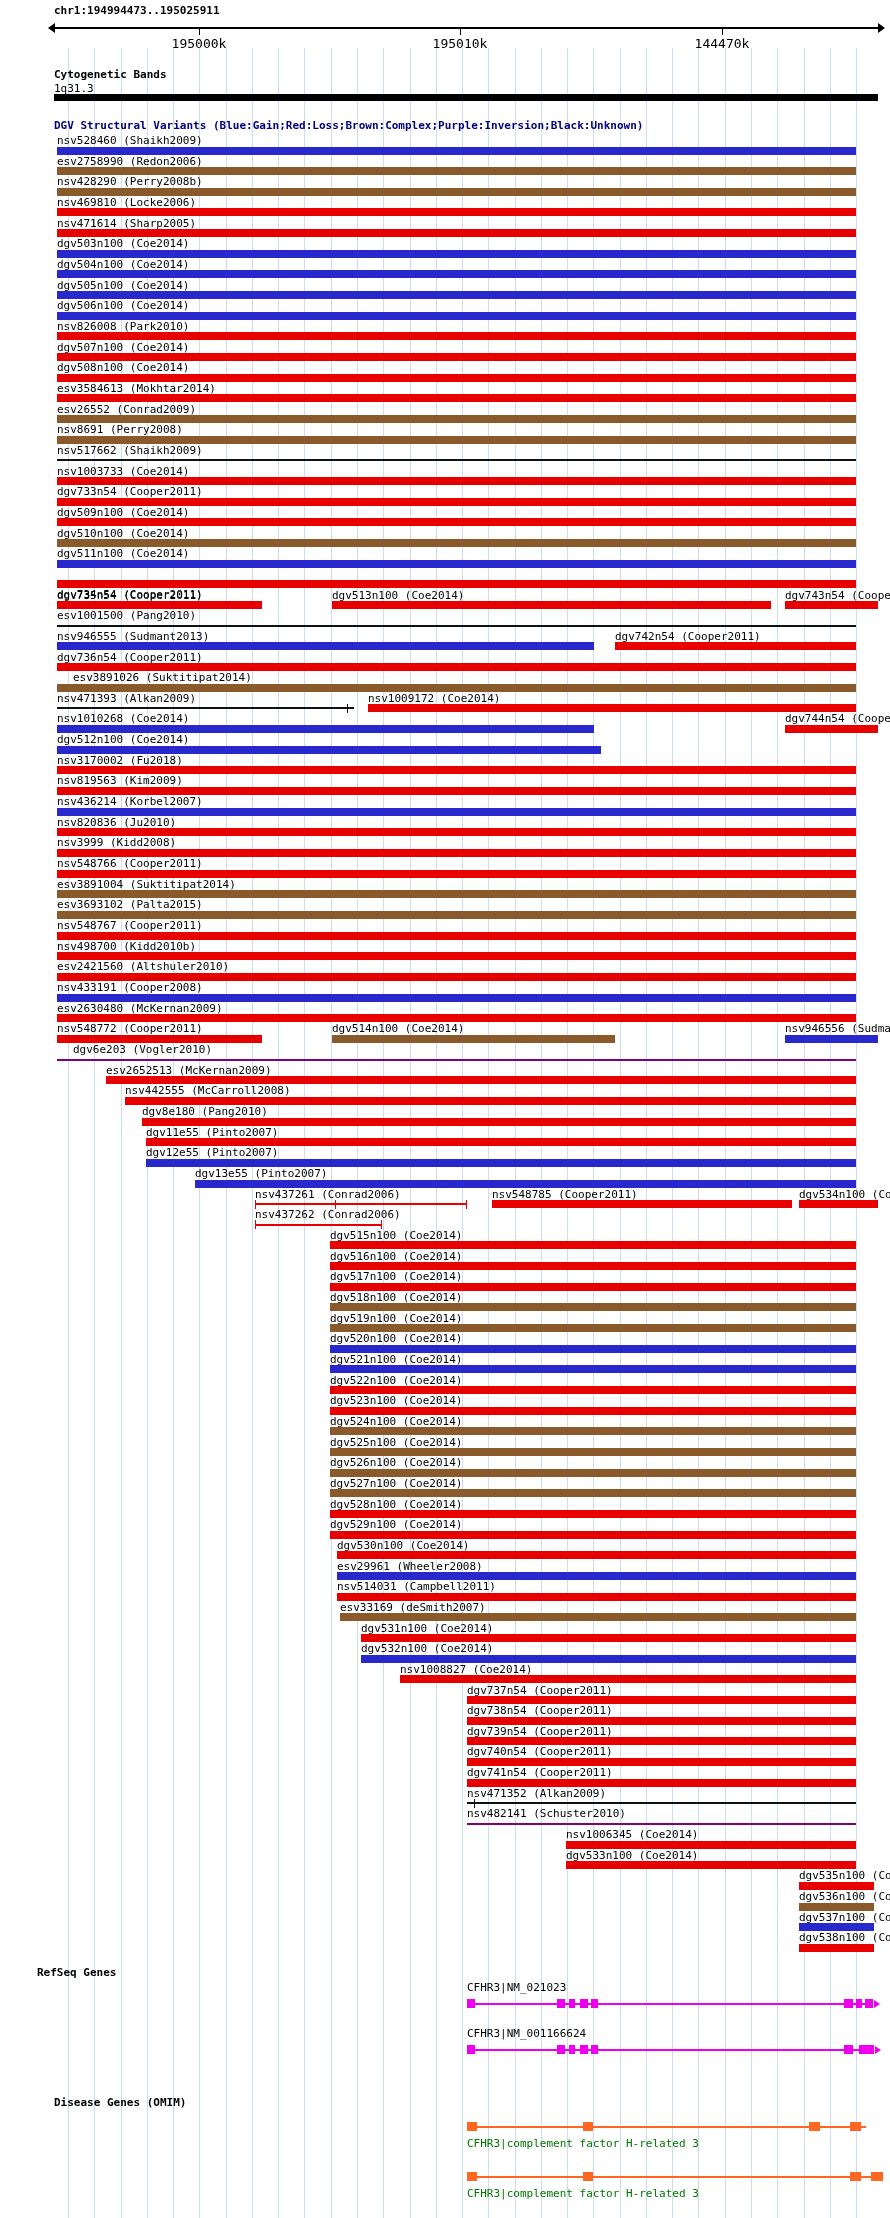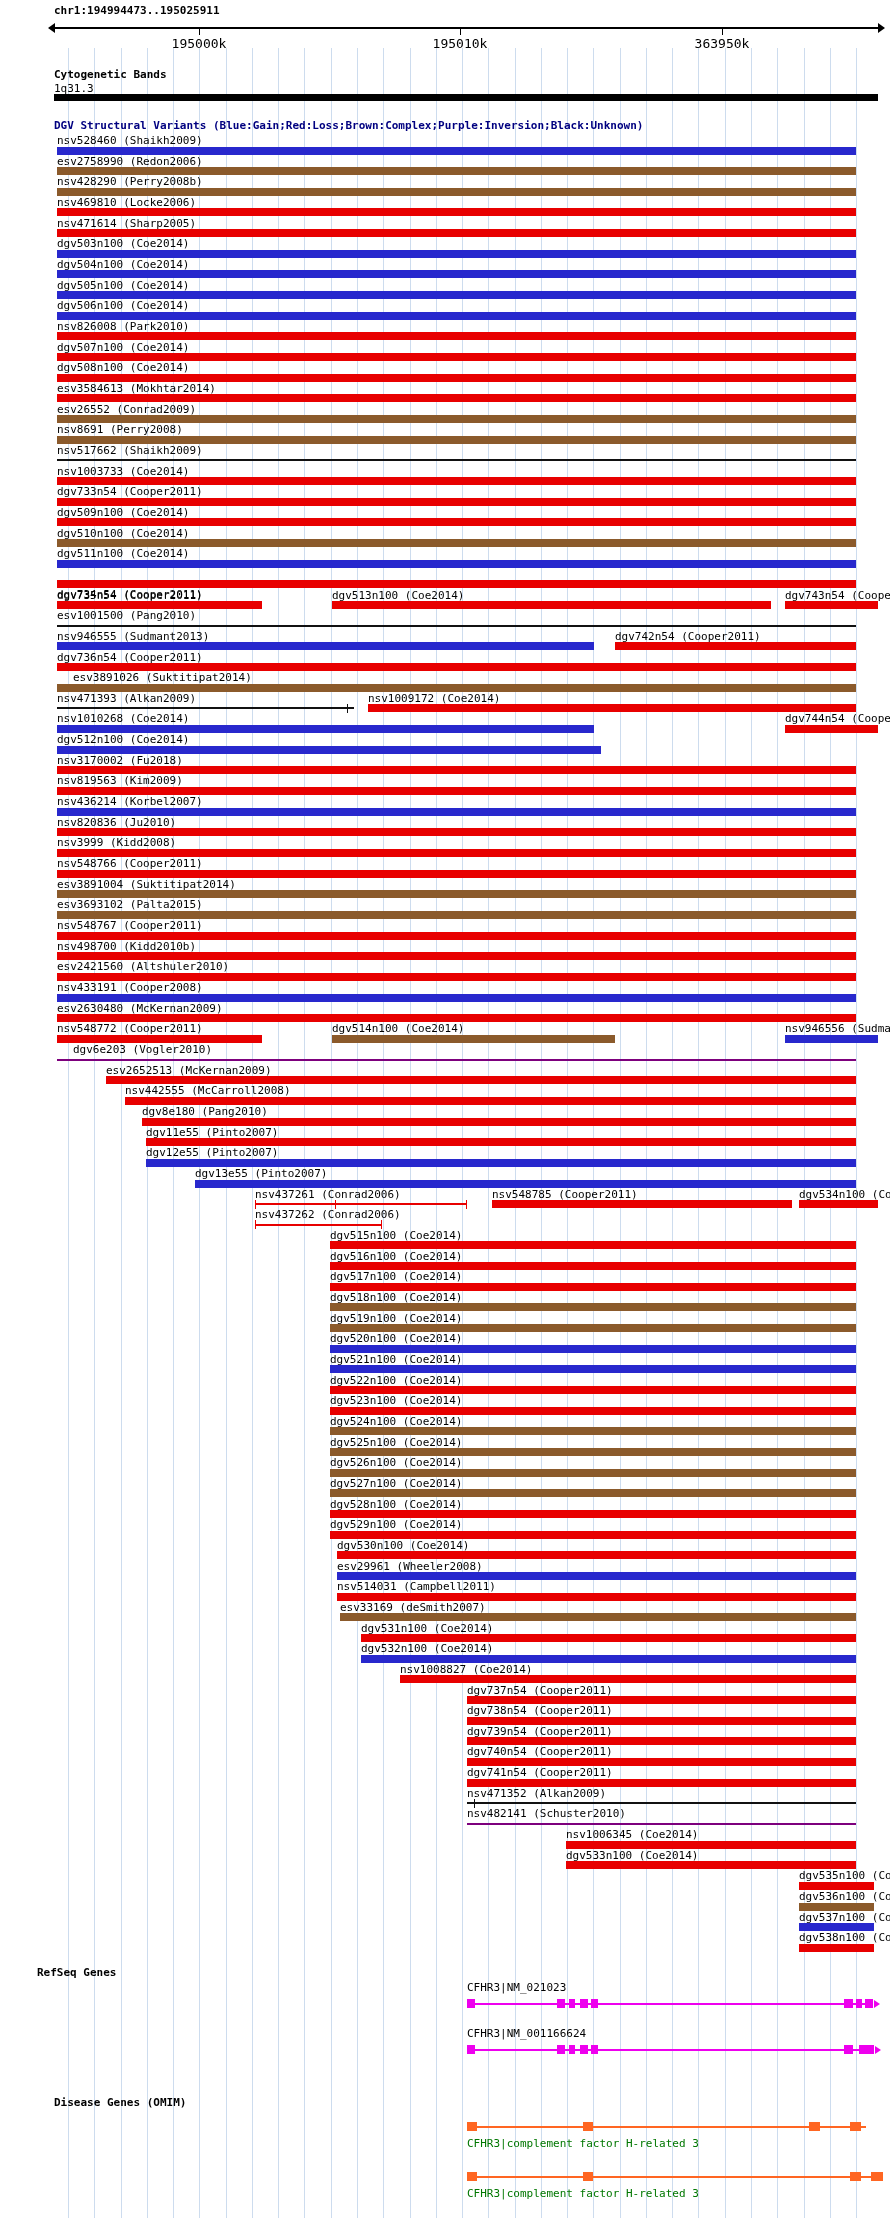--- a/index.html
+++ b/index.html
@@ -35,21 +35,21 @@
   <div class="pos">chr1:194994473..195025911</div>
   <div class="rline"></div>
   <div class="arrow arrow-left"></div>
   <div class="arrow arrow-right"></div>
   <div id="ruler-ticks">
       <div class="rtick" style="left: 199px;"></div>
       <div class="rtick-label" style="left: 164px;">195000k</div>
       <div class="rtick" style="left: 460px;"></div>
       <div class="rtick-label" style="left: 425px;">195010k</div>
       <div class="rtick" style="left: 722px;"></div>
-      <div class="rtick-label" style="left: 687px;">363950k</div>
+      <div class="rtick-label" style="left: 687px;">144470k</div>
     </div>
 
   <div class="sec-title" style="left:54px;top:68px;">Cytogenetic Bands</div>
   <div class="band-label">1q31.3</div>
   <div class="band-bar"></div>
 
   <div class="sec-title dgv-title" style="left:54px;top:119px;">DGV Structural Variants (Blue:Gain;Red:Loss;Brown:Complex;Purple:Inversion;Black:Unknown)</div>
   <div id="dgv-track">
       <div class="vlabel" style="left: 57px; top: 135px;">nsv528460 (Shaikh2009)</div>
       <div class="vbar" style="left: 57px; top: 146.5px; width: 799px; height: 8px; background: rgb(40, 40, 205);"></div>

